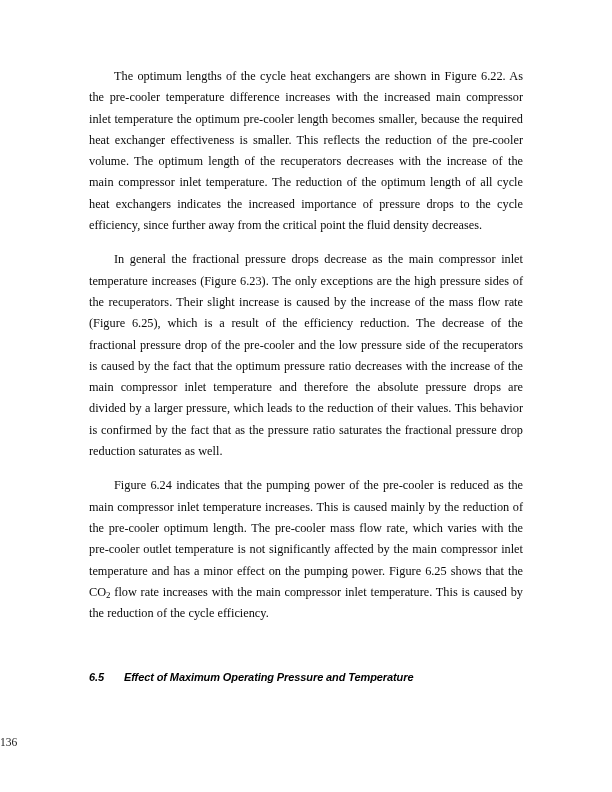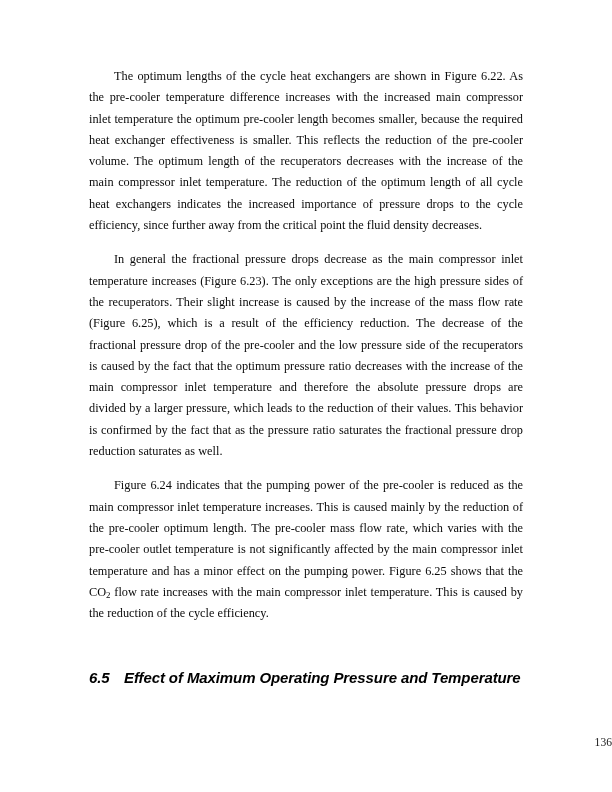--- a/index.html
+++ b/index.html
@@ -53,21 +53,21 @@
     vertical-align: -0.22em;
     line-height: 0;
   }
 
   .section-heading {
     margin: 0;
     padding: 0;
     font-family: "Liberation Sans", "DejaVu Sans", sans-serif;
     font-weight: bold;
     font-style: italic;
-    font-size: 15px;
+    font-size: 11px;
     line-height: 21.3px;
     letter-spacing: -0.1px;
     color: #000000;
     white-space: nowrap;
   }
 
   .heading-number {
     display: inline-block;
     width: 35px;
   }
@@ -78,21 +78,21 @@
 
   .gap-after-heading {
     height: 21px;
   }
 
   .page-number {
     position: absolute;
     left: 0;
     top: 736px;
     width: 612px;
-    text-align: right;
+    text-align: left;
     font-family: "Liberation Serif", "DejaVu Serif", serif;
     font-size: 11.6px;
     color: #1a1a1a;
   }
 </style>
 </head>
 <body>
 
 <div class="page">
 

